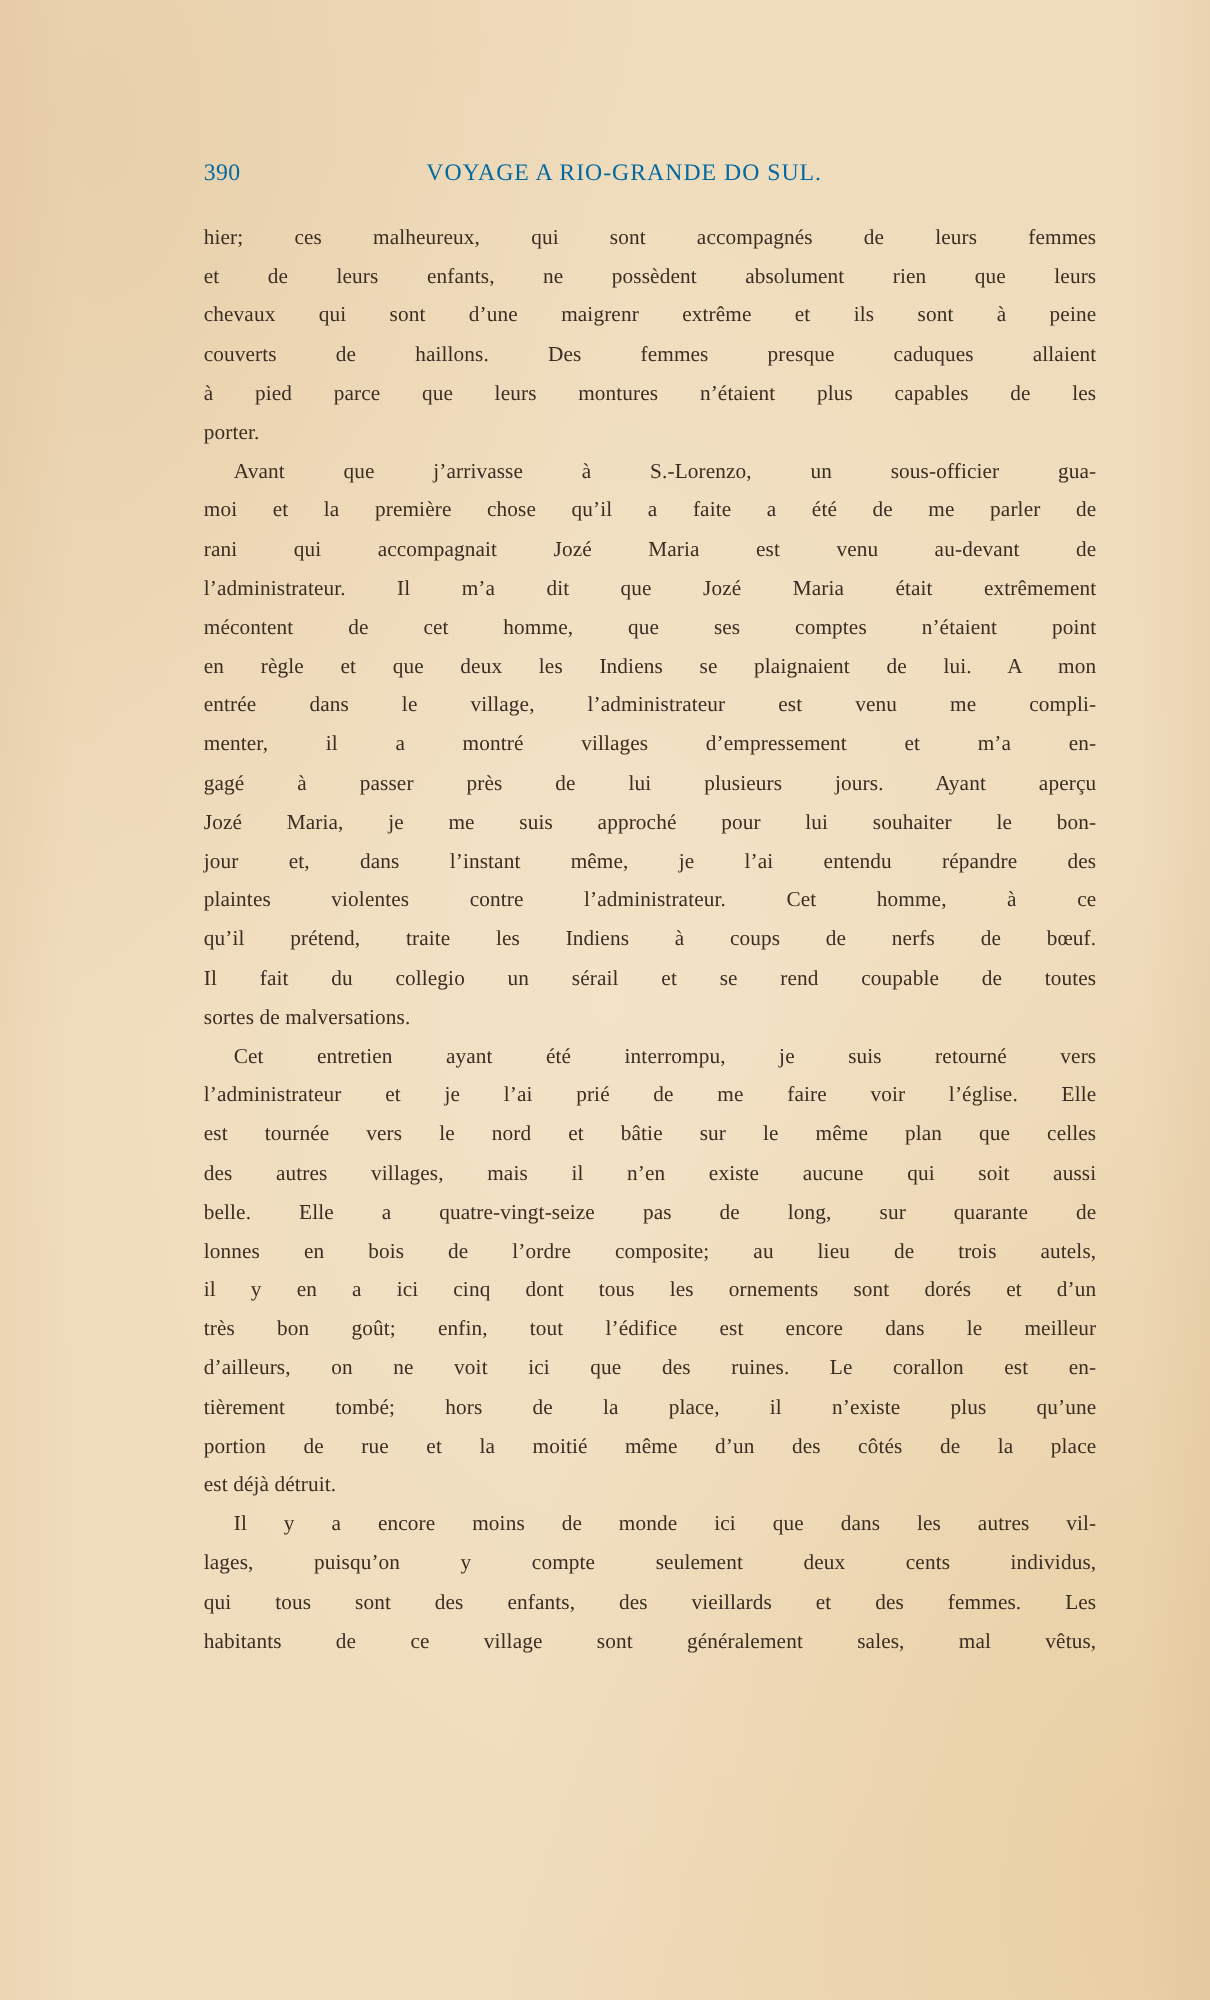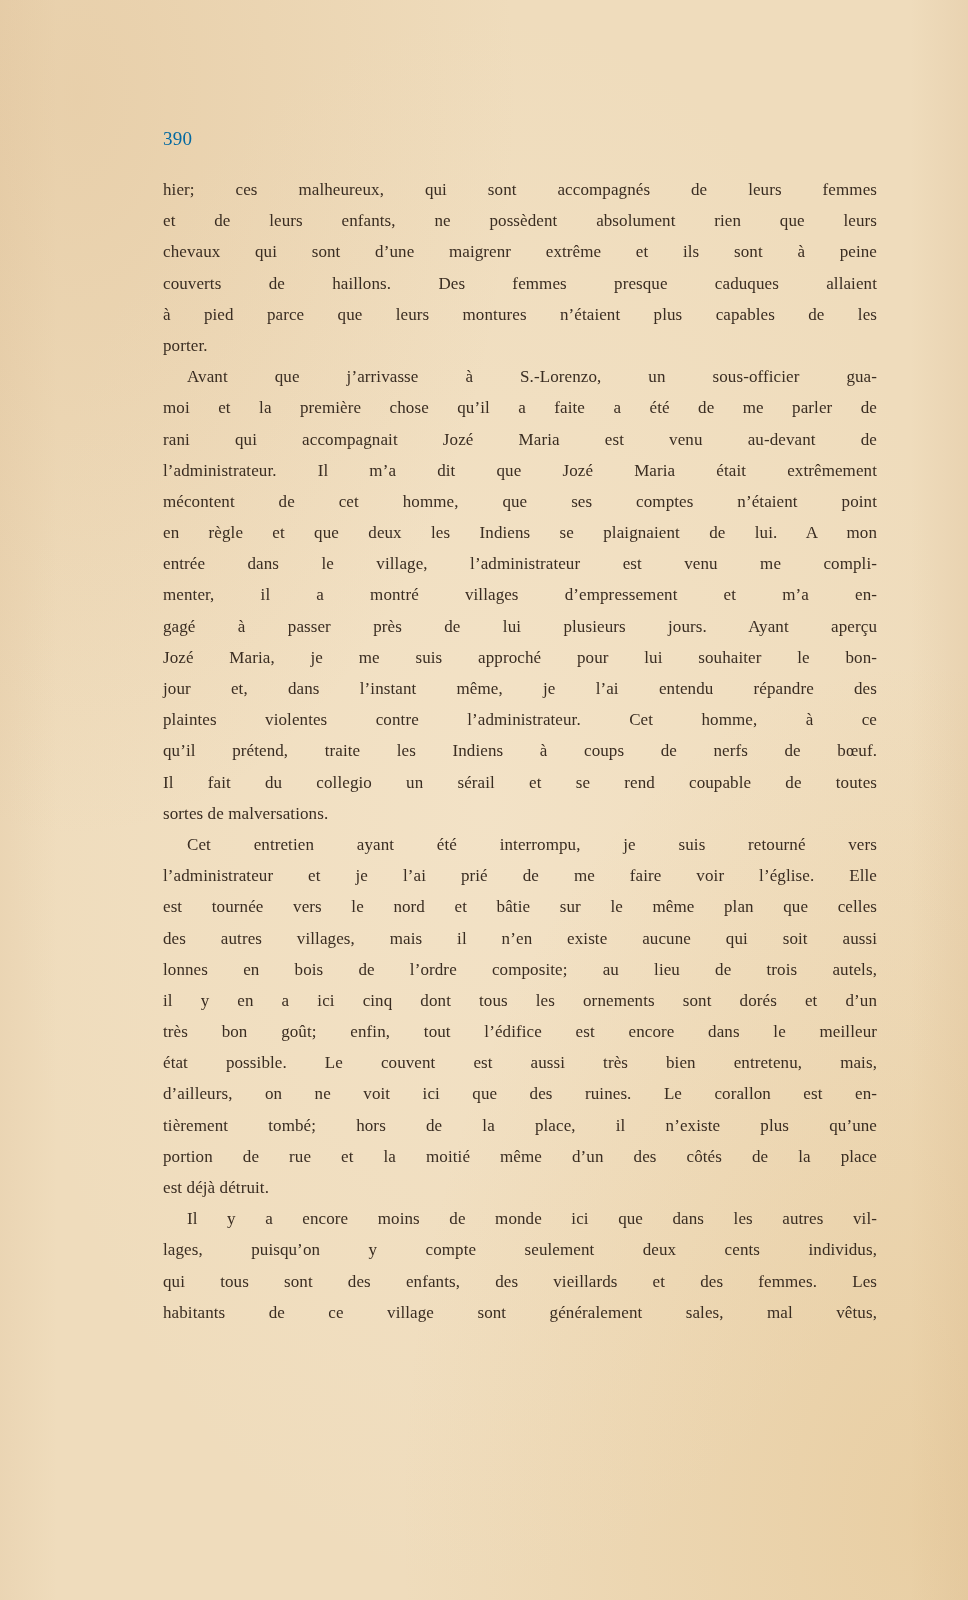--- a/index.html
+++ b/index.html
@@ -61,20 +61,21 @@
     .line.indent {
       padding-left: 24px;
     }
   </style>
 </head>
 <body>
 
 <div class="page">
   <div class="running-head">
     <span class="page-number">390</span>
+    <span class="running-title">VOYAGE A RIO-GRANDE DO SUL.</span>
   </div>
   <div class="body-text" id="body-text">
       <div class="paragraph">
         <span class="line">hier; ces malheureux, qui sont accompagnés de leurs femmes</span>
         <span class="line">et de leurs enfants, ne possèdent absolument rien que leurs</span>
         <span class="line">chevaux qui sont d’une maigrenr extrême et ils sont à peine</span>
         <span class="line">couverts de haillons. Des femmes presque caduques allaient</span>
         <span class="line">à pied parce que leurs montures n’étaient plus capables de les</span>
         <span class="line last">porter.</span>
       </div>
@@ -93,24 +94,24 @@
         <span class="line">plaintes violentes contre l’administrateur. Cet homme, à ce</span>
         <span class="line">qu’il prétend, traite les Indiens à coups de nerfs de bœuf.</span>
         <span class="line">Il fait du collegio un sérail et se rend coupable de toutes</span>
         <span class="line last">sortes de malversations.</span>
       </div>
       <div class="paragraph">
         <span class="line indent">Cet entretien ayant été interrompu, je suis retourné vers</span>
         <span class="line">l’administrateur et je l’ai prié de me faire voir l’église. Elle</span>
         <span class="line">est tournée vers le nord et bâtie sur le même plan que celles</span>
         <span class="line">des autres villages, mais il n’en existe aucune qui soit aussi</span>
+        <span class="line">belle. Elle a quatre-vingt-seize pas de long, sur quarante de</span>
         <span class="line">lonnes en bois de l’ordre composite; au lieu de trois autels,</span>
         <span class="line">il y en a ici cinq dont tous les ornements sont dorés et d’un</span>
         <span class="line">très bon goût; enfin, tout l’édifice est encore dans le meilleur</span>
-        <span class="line">état possible. Le couvent est aussi très bien entretenu, mais,</span>
         <span class="line">d’ailleurs, on ne voit ici que des ruines. Le corallon est en-</span>
         <span class="line">tièrement tombé; hors de la place, il n’existe plus qu’une</span>
         <span class="line">portion de rue et la moitié même d’un des côtés de la place</span>
         <span class="line last">est déjà détruit.</span>
       </div>
       <div class="paragraph">
         <span class="line indent">Il y a encore moins de monde ici que dans les autres vil-</span>
         <span class="line">lages, puisqu’on y compte seulement deux cents individus,</span>
         <span class="line">qui tous sont des enfants, des vieillards et des femmes. Les</span>
         <span class="line">habitants de ce village sont généralement sales, mal vêtus,</span>

